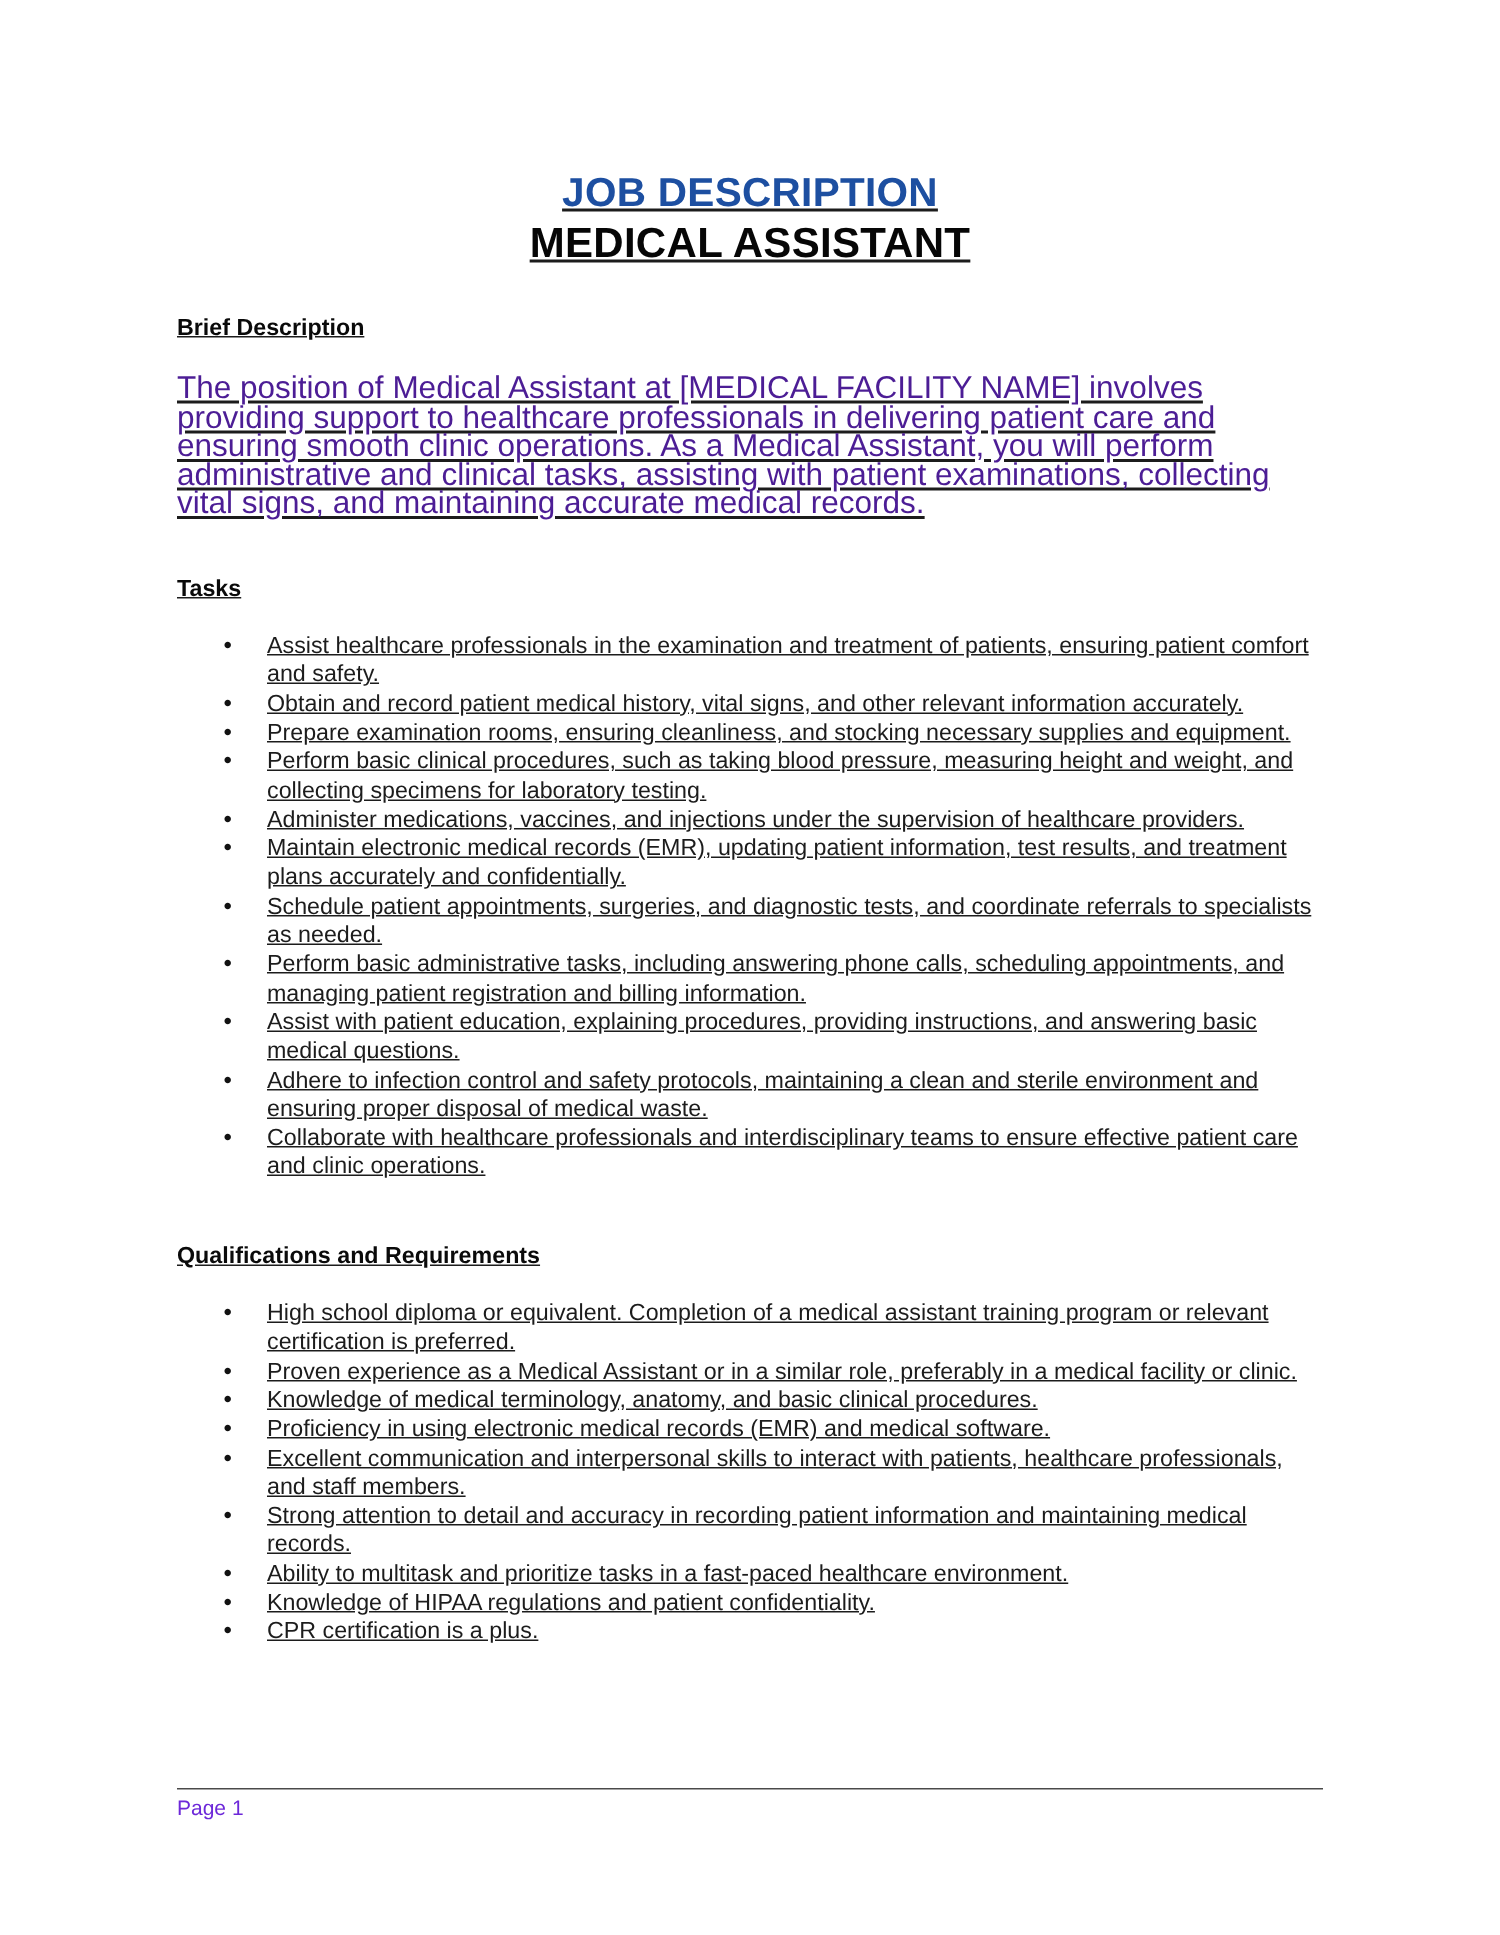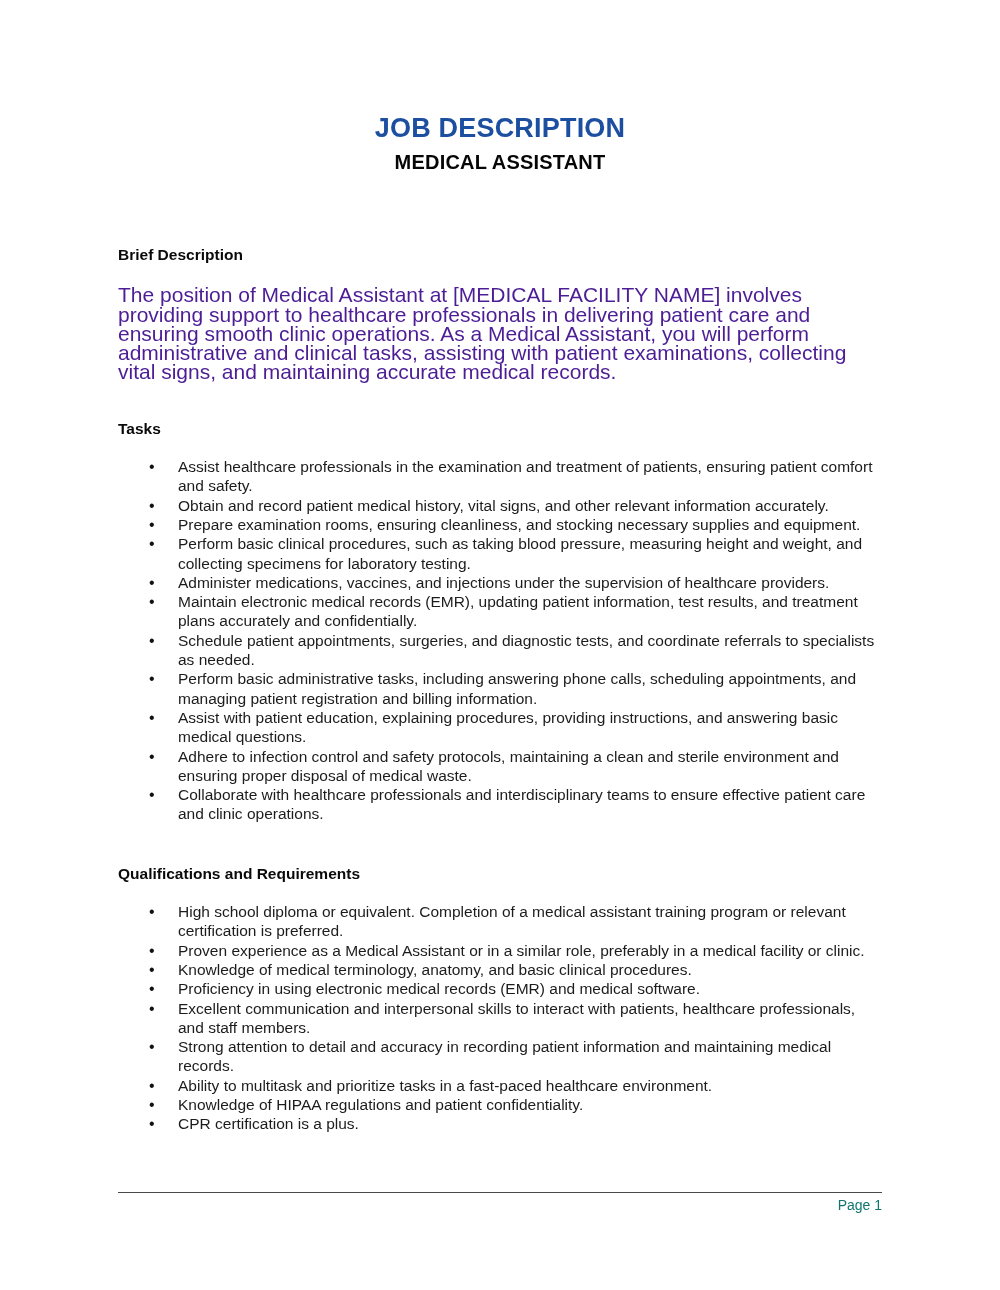--- a/index.html
+++ b/index.html
@@ -14,50 +14,51 @@
     height: 1290px;
     overflow: hidden;
     font-family: "Liberation Sans", sans-serif;
     color: #1c1c1c;
   }
   .page {
     position: relative;
     width: 1000px;
     height: 910px;
     background: #ffffff;
+    text-decoration: underline;
   }
   .content {
     padding: 0 118px;
   }
   .title-block {
     padding-top: 112px;
     text-align: center;
   }
   .title-main {
     color: var(--accent, #1d4fa1);
     font-size: 27px;
     font-weight: bold;
     line-height: 33px;
     letter-spacing: 0.2px;
   }
   .title-sub {
     color: #060606;
-    font-size: 20px;
+    font-size: 28px;
     font-weight: bold;
     line-height: 34px;
     letter-spacing: 0.2px;
   }
   h2 {
     font-size: 15.5px;
     font-weight: bold;
     color: #0a0a0a;
     line-height: 19.3px;
     margin: 0;
   }
-  .h-brief { margin-top: 66px; }
+  .h-brief { margin-top: 30px; }
   .h-tasks { margin-top: 37px; }
   .h-qual  { margin-top: 40px; }
   p.body-text {
     margin: 21px 0 0 0;
     font-size: 21px;
     line-height: 19.3px;
     color: #4c1d95;
   }
   ul.bullets {
     list-style: none;
@@ -83,25 +84,24 @@
     position: absolute;
     left: 118px;
     right: 118px;
     top: 1192px;
   }
   .footer-rule {
     border-top: 1.5px solid #4a4a4a;
     height: 0;
   }
   .page-num {
-    text-align: right;
     font-size: 14px;
     line-height: 17px;
     padding-top: 4px;
-    color: #0f766e;
+    color: #6d28d9;
   }
 </style>
 </head>
 <body>
 
 <div class="page">
 
   <header class="title-block">
     <div class="title-main">JOB DESCRIPTION</div>
     <div class="title-sub">MEDICAL ASSISTANT</div>

